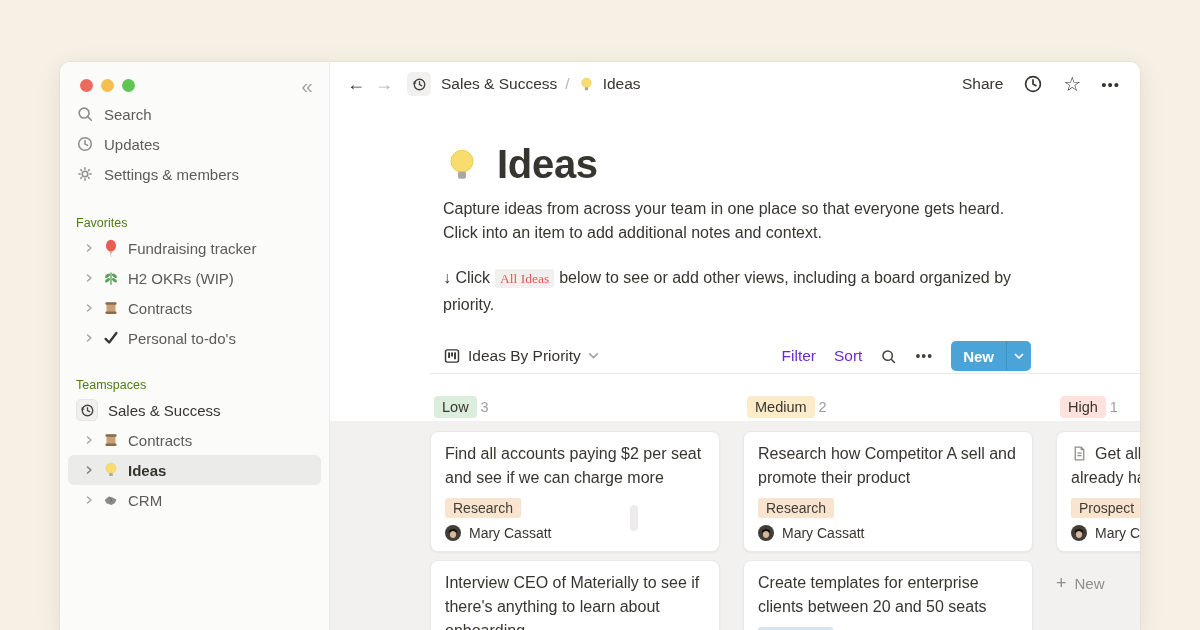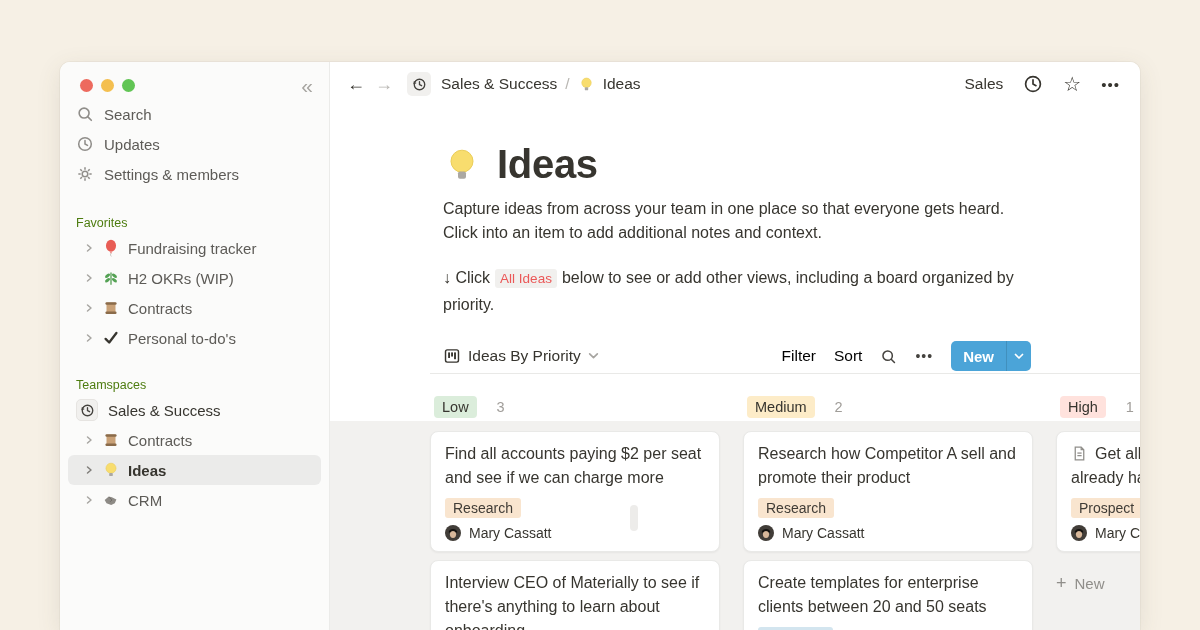--- a/index.html
+++ b/index.html
@@ -48,36 +48,36 @@
   .tb-right { margin-left:auto; display:flex; align-items:center; gap:20px; }
   .tb-right .share { font-size:15.5px; color:#37352F; cursor:pointer; }
   .tb-star { font-size:20px; color:#37352F; line-height:1; cursor:pointer; }
   .tb-dots { font-size:15px; letter-spacing:1px; color:#37352F; cursor:pointer; }
 
   .content { flex:1; display:flex; flex-direction:column; overflow:hidden; }
   .title-row { display:flex; align-items:center; gap:16px; margin:36px 0 0 113px; }
   .title-row h1 { font-size:40px; font-weight:700; letter-spacing:-.3px; color:#37352F; }
   .intro { width:592px; margin:10px 0 0 113px; font-size:16px; line-height:24px; color:#37352F; }
   .hint { width:600px; margin:20px 0 0 113px; font-size:16px; line-height:26px; color:#37352F; }
-  .code { font-family:Liberation Sans, sans-serif; font-size:13.5px; color:#EB5757;
+  .code { font-family:Liberation Serif, serif; font-size:13.5px; color:#EB5757;
           background:#F1F0EE; border-radius:3px; padding:2px 5px; margin:0 5px; }
 
   .view-bar-wrap { margin:21px 0 0 100px; border-bottom:1px solid #E9E9E7; }
   .view-bar { display:flex; align-items:center; height:34px; margin-left:13px; width:588px; }
   .view-switch { display:flex; align-items:center; gap:7px; font-size:15.5px; font-weight:400; color:#37352F; cursor:pointer; }
   .view-chev { color:#A7A5A1; }
   .vb-right { margin-left:auto; display:flex; align-items:center; gap:18px; }
-  .vb-txt { font-size:15.5px; color:#000000; cursor:pointer; }
+  .vb-txt { font-size:15.5px; color:#6d28d9; cursor:pointer; }
   .vb-dots { font-size:14px; letter-spacing:1px; color:#45433F; cursor:pointer; }
   .new-btn { display:flex; align-items:stretch; height:30px; border-radius:5px; overflow:hidden; background:#4BA4D8; cursor:pointer; }
   .new-btn .nb-label { display:flex; align-items:center; padding:0 12px; color:#fff; font-size:15px; font-weight:600; }
   .new-btn .nb-caret { display:flex; align-items:center; padding:0 7px; border-left:1px solid rgba(0,0,0,.12); }
 
   .pills-row { display:flex; gap:23px; padding:22px 0 3px 104px; }
-  .pill-slot { width:290px; flex:0 0 290px; display:flex; align-items:center; gap:20px; }
+  .pill-slot { width:290px; flex:0 0 290px; display:flex; align-items:center; gap:4px; }
   .col-pill { height:22px; display:flex; align-items:center; padding:0 8px; border-radius:4px; font-size:14.5px; font-weight:500; color:#37352F; }
   .col-pill.green{ background:#DBEDDB; } .col-pill.orange{ background:#FDECC8; } .col-pill.red{ background:#FFE2DD; }
   .col-count { font-size:14.5px; color:#A09D99; }
 
   .board { position:relative; flex:1; background:#F2F1EF; overflow:hidden; }
   .cols { display:flex; gap:23px; padding:10px 0 0 100px; }
   .col { width:290px; flex:0 0 290px; display:flex; flex-direction:column; gap:8px; }
   .card { background:#fff; border:1px solid #E9E9E7; border-radius:8px; box-shadow:0 1px 2px rgba(15,15,15,.05);
           padding:10px 14px 10px; cursor:pointer; }
   .card-title { font-size:16px; font-weight:500; line-height:24px; color:#37352F; white-space:pre-line; }
@@ -247,21 +247,21 @@
         <div class="crumbs">
           <span>Sales &amp; Success</span>
           <span class="crumb-sep">/</span>
           <svg width="17" height="17" viewBox="0 0 20 20">
               <circle cx="10" cy="8" r="5.6" fill="#F8DD6E" stroke="#E9CB55" stroke-width="0.6"></circle>
               <rect x="8" y="13.2" width="4" height="3.6" rx="1" fill="#ABA8A3"></rect>
             </svg>
           <span>Ideas</span>
         </div>
         <div class="tb-right">
-          <span class="share">Sales</span>
+          <span class="share">Share</span>
           <svg width="20" height="20" viewBox="0 0 20 20" fill="none" stroke="#37352F" stroke-width="1.7">
               <circle cx="10" cy="10" r="7.4"></circle>
               <path d="M10 5.8 V10 l3 1.7" stroke-linecap="round"></path>
             </svg>
           <span class="tb-star">☆</span>
           <span class="tb-dots">•••</span>
         </div>
       </div>
 
       <div class="content">

